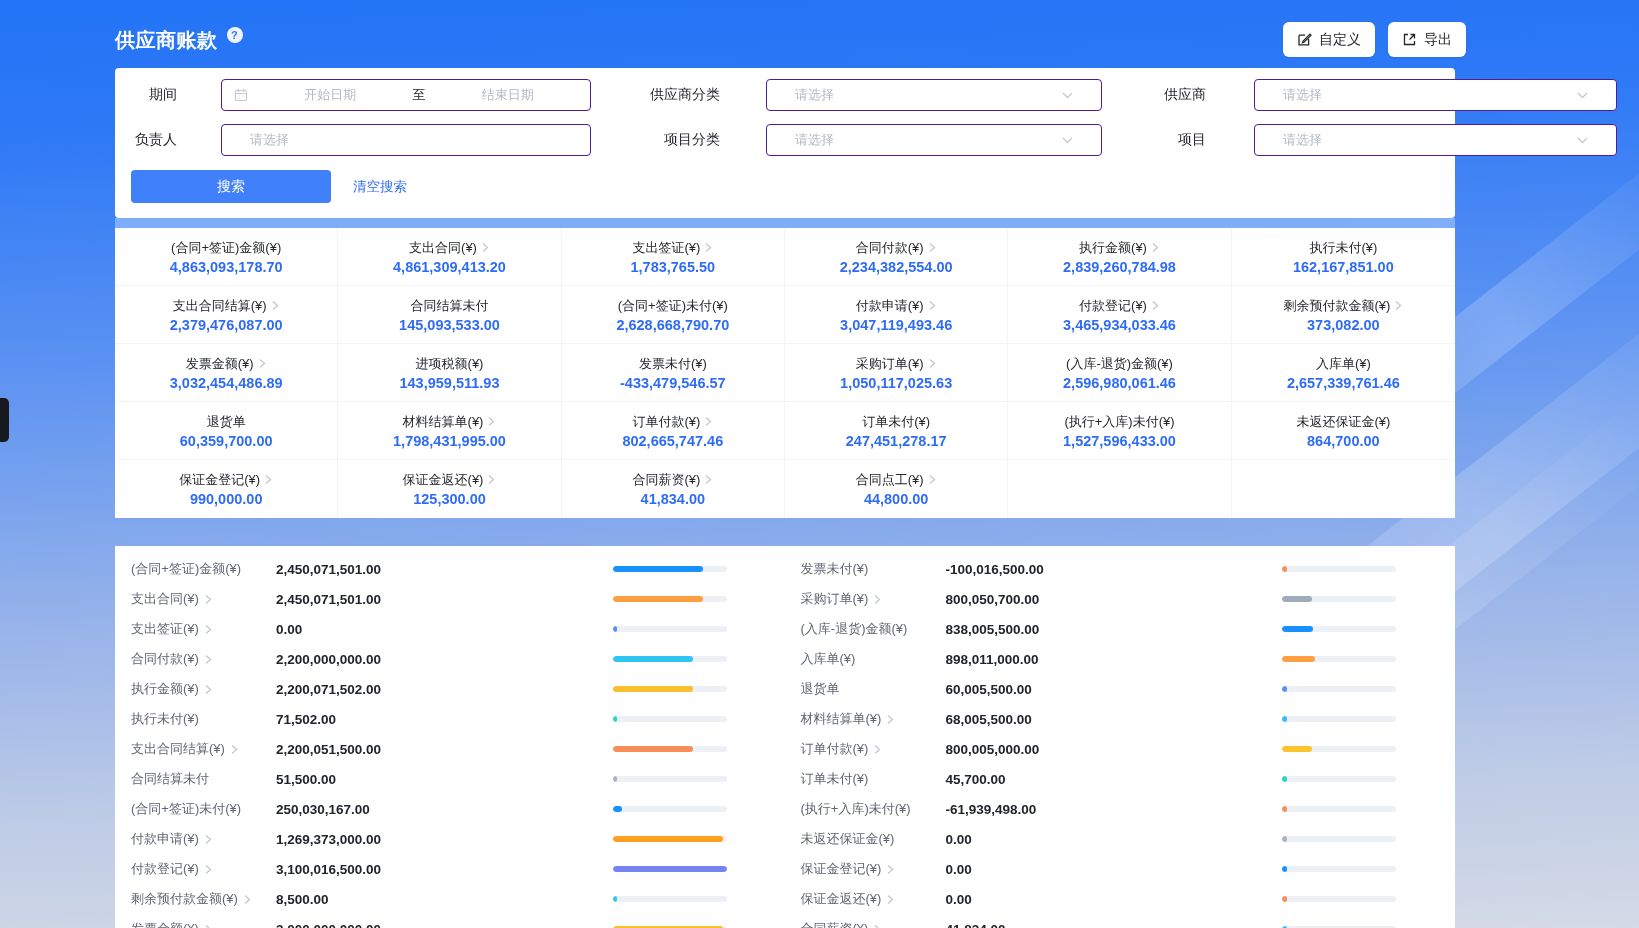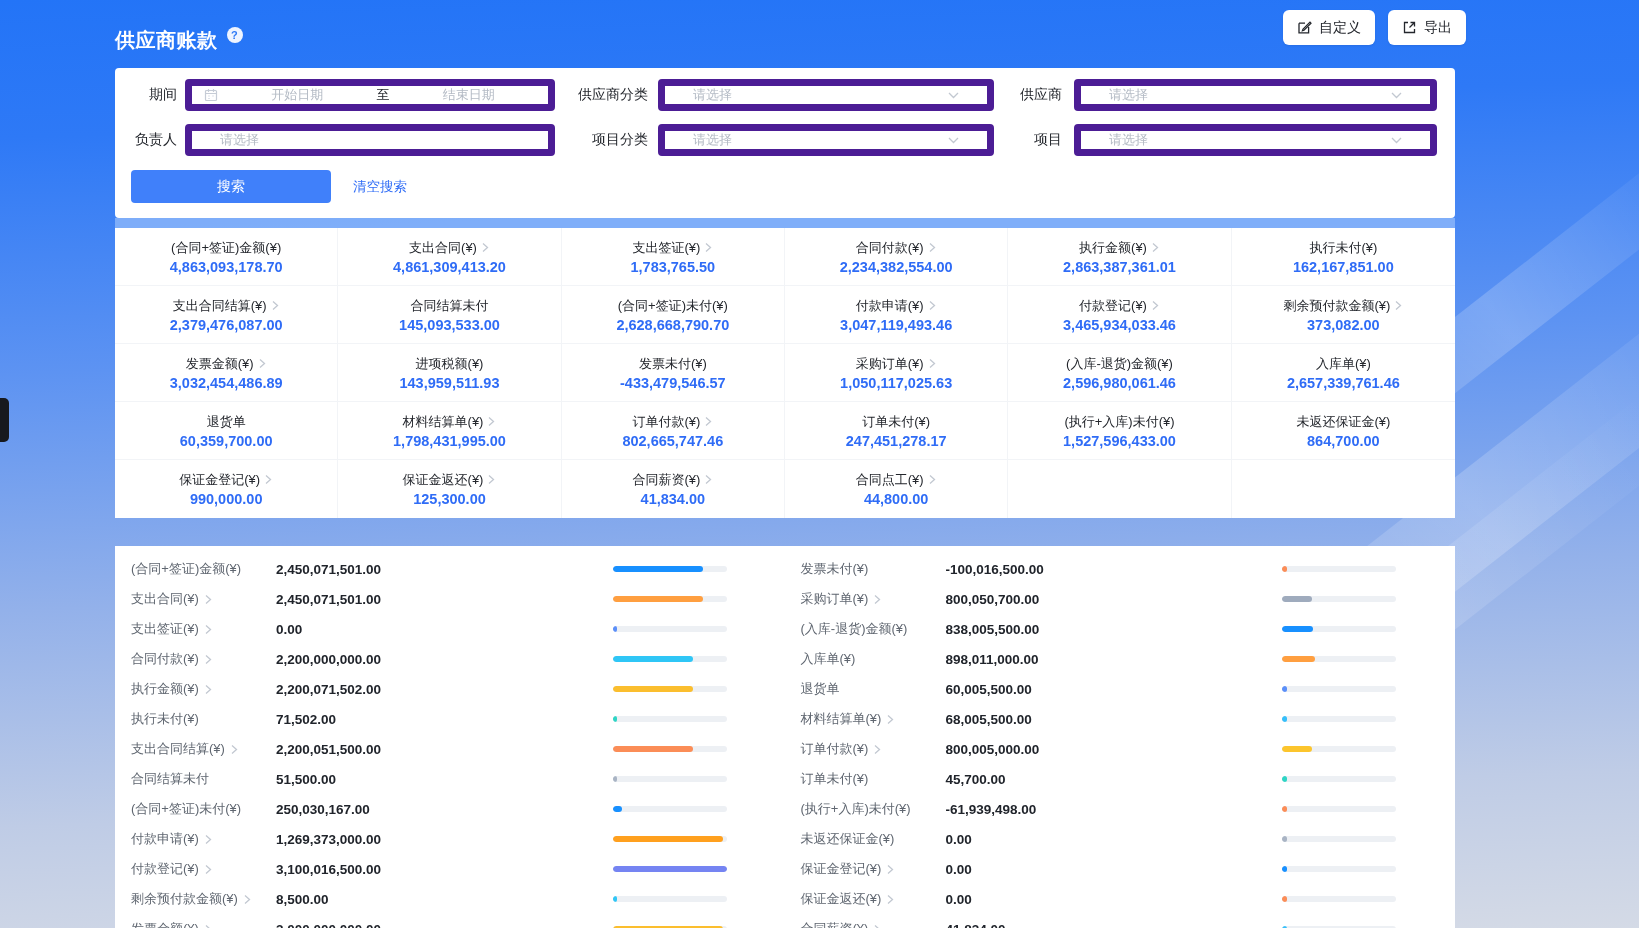--- a/index.html
+++ b/index.html
@@ -11,32 +11,32 @@
     transform:rotate(-38deg);}
   .st1{left:1120px;top:470px;width:720px;height:90px;}
   .st2{left:930px;top:640px;width:820px;height:70px;}
   .st3{left:1240px;top:290px;width:520px;height:60px;}
 
   
   .page-title{position:absolute;left:115px;top:27px;display:flex;align-items:flex-start;gap:9px;
     font-size:20px;font-weight:700;color:#fff;letter-spacing:.5px;}
   .help-icon{width:16px;height:16px;background:rgba(255,255,255,.92);border-radius:50%;
     display:flex;align-items:center;justify-content:center;font-size:11px;font-weight:700;color:#2e79f6;}
-  .toolbar{position:absolute;top:10px;left:1283px;display:flex;gap:13px;}
+  .toolbar{position:absolute;top:22px;left:1283px;display:flex;gap:13px;}
   .btn{height:35px;padding:0 14px;background:#fff;border-radius:6px;display:flex;align-items:center;gap:7px;
     font-size:14px;color:#23262c;cursor:pointer;box-shadow:0 1px 2px rgba(20,60,140,.15);}
   .btn svg{display:block;}
 
   
   .filter-card{position:absolute;left:115px;top:68px;width:1340px;height:150px;background:#fff;border-radius:4px;}
-  .f-row{position:absolute;left:0;width:100%;height:32px;display:flex;align-items:center;padding-left:16px;box-sizing:border-box;}
+  .f-row{position:absolute;left:0;width:100%;height:32px;display:flex;align-items:center;padding-left:16px;box-sizing:border-box;gap:36px;}
   .f-r1{top:11px;} .f-r2{top:56px;}
   .f-label{font-size:14px;color:#23262c;text-align:right;flex:none;}
   .lw1{width:46px;margin-right:8px;} .lw2{width:93px;margin-right:10px;text-align:right;} .lw3{width:68px;margin-right:12px;}
-  .control{height:32px;border:7px solid #4c1d95;border-radius:4px;background:#fff;box-sizing:border-box;
+  .control{height:32px;border:1px solid #4c1d95;border-radius:4px;background:#fff;box-sizing:border-box;
     display:flex;align-items:center;flex:none;}
   .cw1{width:370px;} .cw2{width:336px;} .cw3{width:363px;}
   .daterange .seg{flex:1;text-align:center;font-size:13px;color:#b3bac4;}
   .daterange .to{font-size:13px;color:#23262c;flex:none;}
   .cal{margin-left:12px;flex:none;display:flex;}
   .select{padding:0 28px;justify-content:space-between;}
   .placeholder{font-size:13px;color:#b3bac4;}
   .chev-down{flex:none;display:flex;}
   .f-actions{position:absolute;top:102px;left:16px;display:flex;align-items:center;}
   .search-btn{width:200px;height:33px;background:#4080fa;border-radius:4px;color:#fff;font-size:14px;
@@ -205,21 +205,21 @@
         </div>
         <div class="s-value" data-interactable="false">2,234,382,554.00</div>
       </div>
       <div class="cell" data-interactable="true">
         <div class="s-label" data-interactable="false">
           <span>执行金额(¥)</span>
           <svg class="chev" data-interactable="false" width="9" height="11" viewBox="0 0 9 11">
             <polyline points="2,1.5 6.5,5.5 2,9.5" fill="none" stroke="#c2c8d1" stroke-width="1.3"></polyline>
           </svg>
         </div>
-        <div class="s-value" data-interactable="false">2,863,387,361.01</div>
+        <div class="s-value" data-interactable="false">2,839,260,784.98</div>
       </div>
       <div class="cell" data-interactable="false">
         <div class="s-label" data-interactable="false">
           <span>执行未付(¥)</span>
         </div>
         <div class="s-value" data-interactable="false">162,167,851.00</div>
       </div>
       <div class="cell" data-interactable="true">
         <div class="s-label" data-interactable="false">
           <span>支出合同结算(¥)</span>

